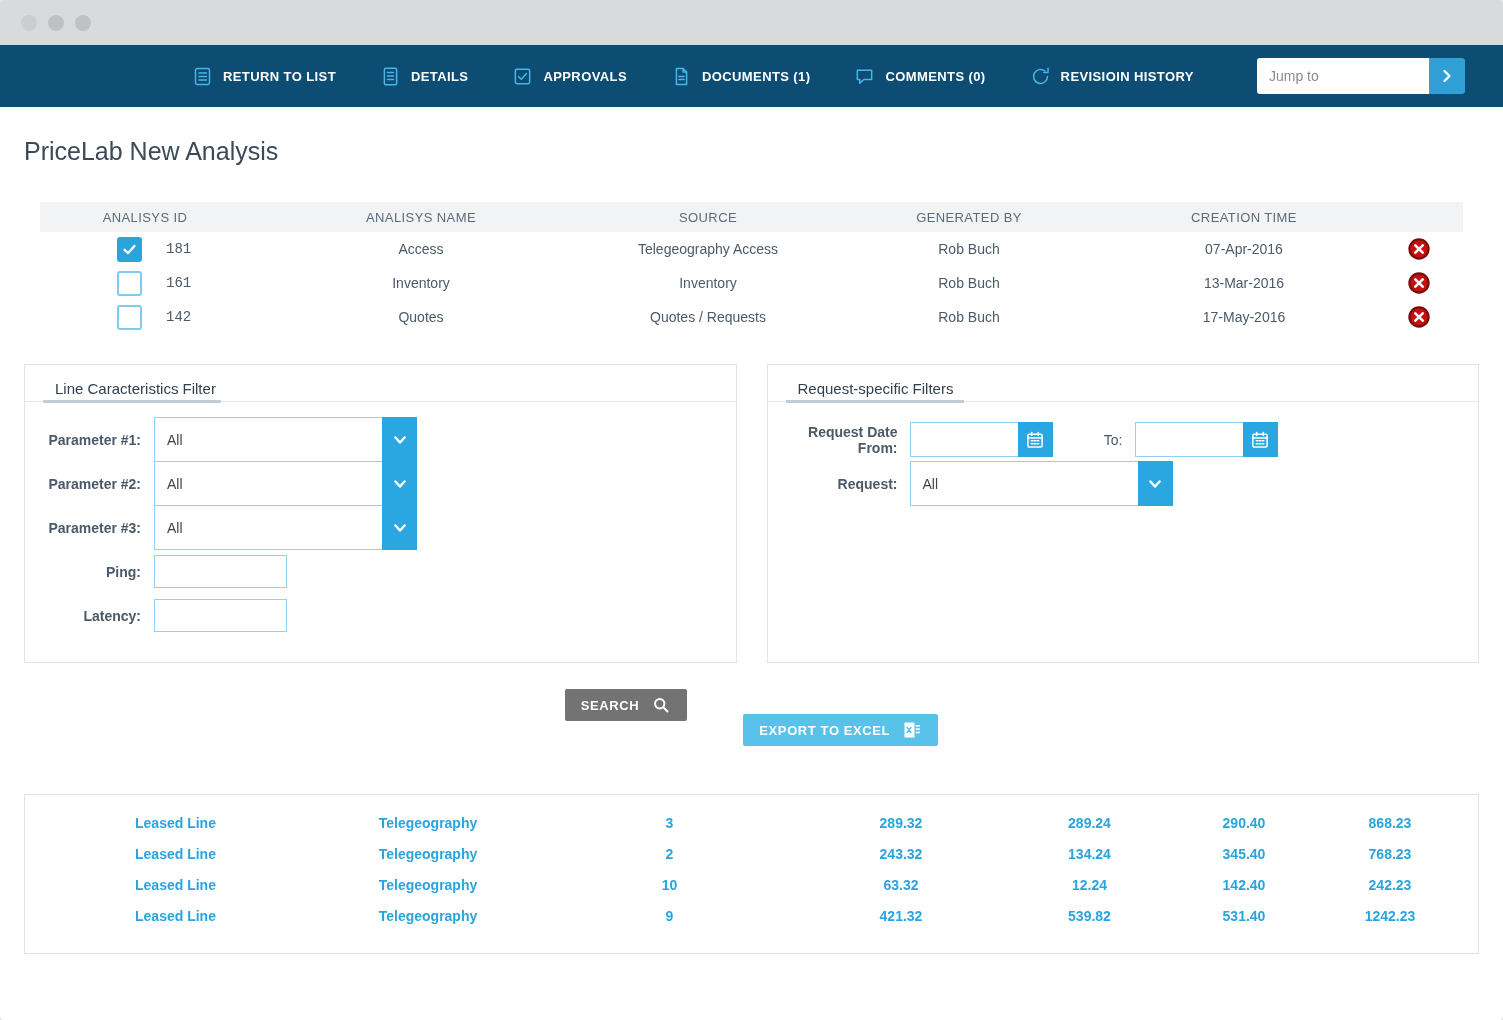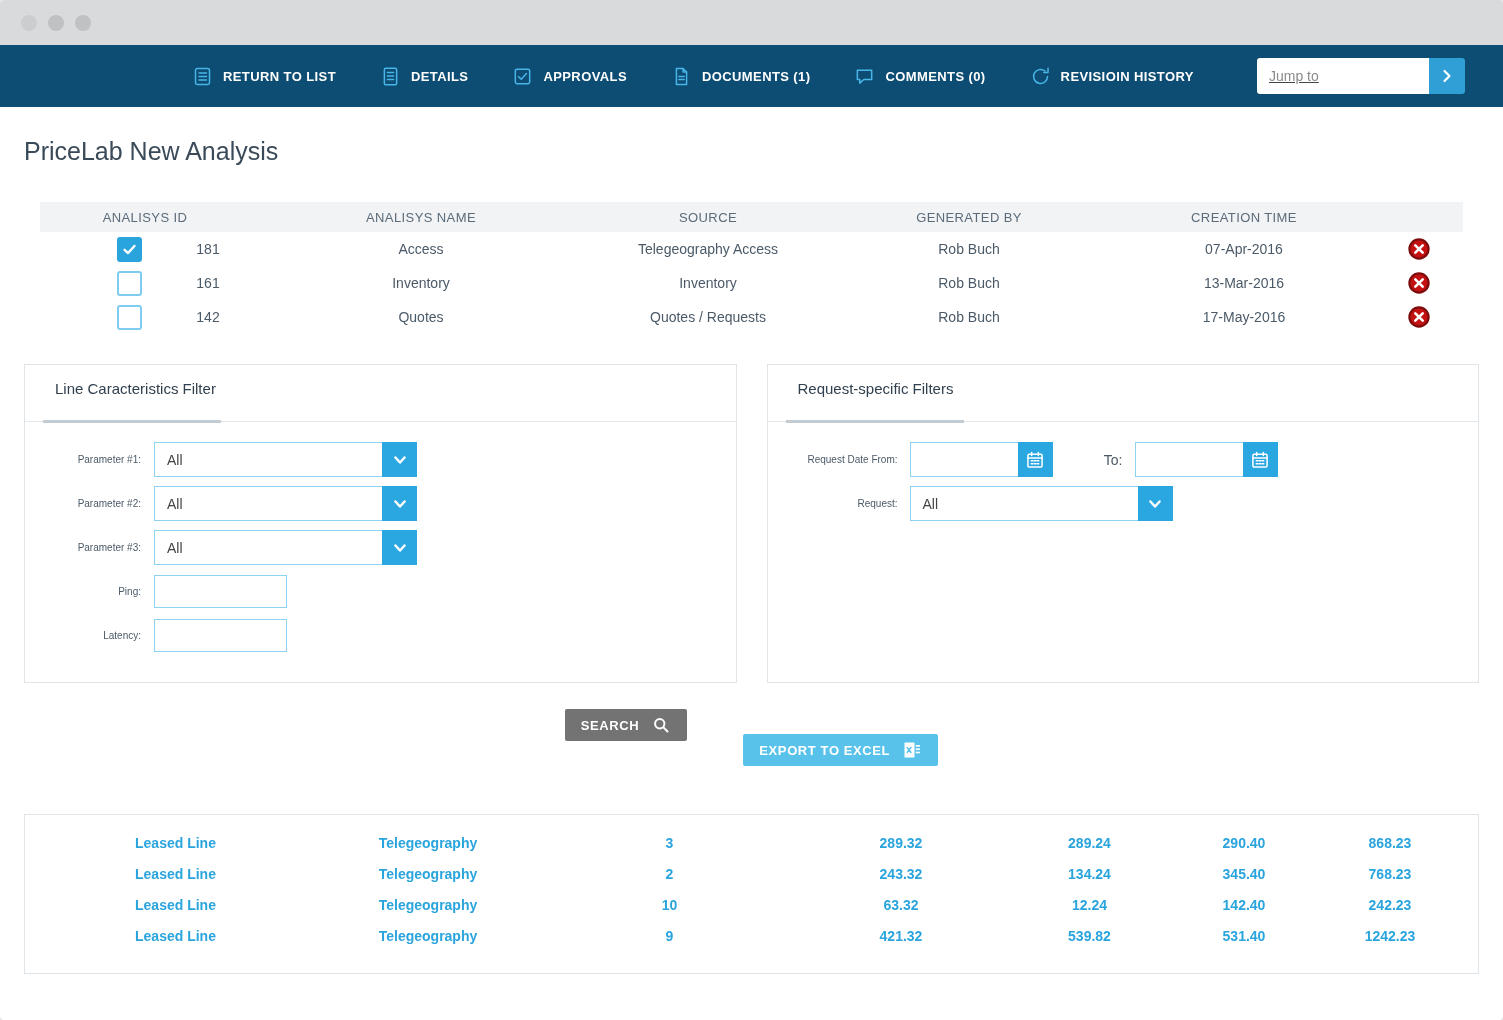--- a/index.html
+++ b/index.html
@@ -34,21 +34,21 @@
     display:flex; align-items:center; gap:10px;
     color:#ffffff; font-size:13px; font-weight:700; letter-spacing:.4px;
     cursor:pointer; white-space:nowrap; text-decoration:none;
   }
   .nav-icon { display:flex; }
   .nav-icon svg { width:21px; height:21px; display:block; }
   .jump { margin-left:auto; display:flex; margin-right:22px; }
   .jump input {
     width:172px; height:36px; border:none; outline:none;
     padding:0 12px; font-size:14px; color:#444;
-    border-radius:3px 0 0 3px; font-family:"Liberation Sans", sans-serif;text-decoration:underline;
+    border-radius:3px 0 0 3px; font-family:"Liberation Sans", sans-serif;
   }
   .jump input::placeholder { color:#8b8b8b; }
   .jump-btn {
     width:36px; height:36px; border:none; cursor:pointer;
     background:#2f9fd6; border-radius:0 3px 3px 0;
     display:flex; align-items:center; justify-content:center; padding:0;
   }
 
   
   main { padding:0 24px; }
@@ -62,55 +62,55 @@
     display:grid; grid-template-columns:210px 342px 232px 290px 260px 1fr;
     background:#f1f3f5; height:30px; align-items:center;
     font-size:13px; color:#5b6b79; letter-spacing:.4px;
   }
   .a-head div { text-align:center; }
   .a-row {
     display:grid; grid-template-columns:110px 100px 342px 232px 290px 260px 1fr;
     height:34px; align-items:center;
   }
   .a-row .cell-c { text-align:center; }
-  .a-row .cell-id { text-align:center; padding-left:16px; }
+  .a-row .cell-id { text-align:left; padding-left:16px;font-family:Liberation Mono, monospace; }
   .cb {
     width:25px; height:25px; border:2px solid #7ecdf0; border-radius:3px;
     background:#fff; justify-self:end; margin-right:8px;
     display:flex; align-items:center; justify-content:center; cursor:pointer; padding:0;
   }
   .cb.checked { background:#2aa4dd; border-color:#2aa4dd; }
   .cb svg { width:17px; height:17px; }
   .del-btn {
     background:none; border:none; padding:0; cursor:pointer;
     display:flex; align-items:center; justify-content:center; justify-self:center;
   }
   .del-btn svg { width:24px; height:24px; display:block; }
 
   
   .filters { display:flex; gap:30px; margin-top:30px; }
   .panel { flex:1; border:1px solid #dfe4e8; background:#fff; }
   .panel-title {
-    position:relative; padding:15px 24px 24px 30px;
+    position:relative; padding:15px 24px 4px 30px;
     font-size:15px; font-weight:400; color:#31404e;
     border-bottom:1px solid #e4e8eb;
   }
   .panel-title::after {
     content:""; position:absolute; left:18px; bottom:-2px;
     width:178px; height:3px; background:#c4ccd3;
   }
   .form { padding:20px 0 20px 0; }
   .frow { display:flex; align-items:center; margin-bottom:9px; height:35px; }
   .frow .lbl {
-    width:116px; text-align:right; font-size:10px; color:#4b5a68; margin-right:13px;
+    width:116px; text-align:right; font-size:14px; color:#4b5a68; margin-right:13px;font-weight:bold;
   }
   .panel.right .frow .lbl { width:130px; margin-right:12px; }
   .lbl-to { width:56px; text-align:right; font-size:14px; color:#4b5a68; margin:0 12px 0 14px; }
 
-  .select { display:flex; width:263px; height:35px; cursor:pointer; }
+  .select { display:flex; width:263px; height:45px; cursor:pointer; }
   .select .val {
     flex:1; border:1px solid #8ed3f3; border-right:none; background:#fff;
     display:flex; align-items:center; padding-left:12px; font-size:14px; color:#444;
   }
   .dd-btn {
     width:35px; background:#2aa7e0; display:flex; align-items:center; justify-content:center;
     border:none; padding:0; cursor:pointer;
   }
   .dd-btn svg { width:20px; height:20px; }
 

